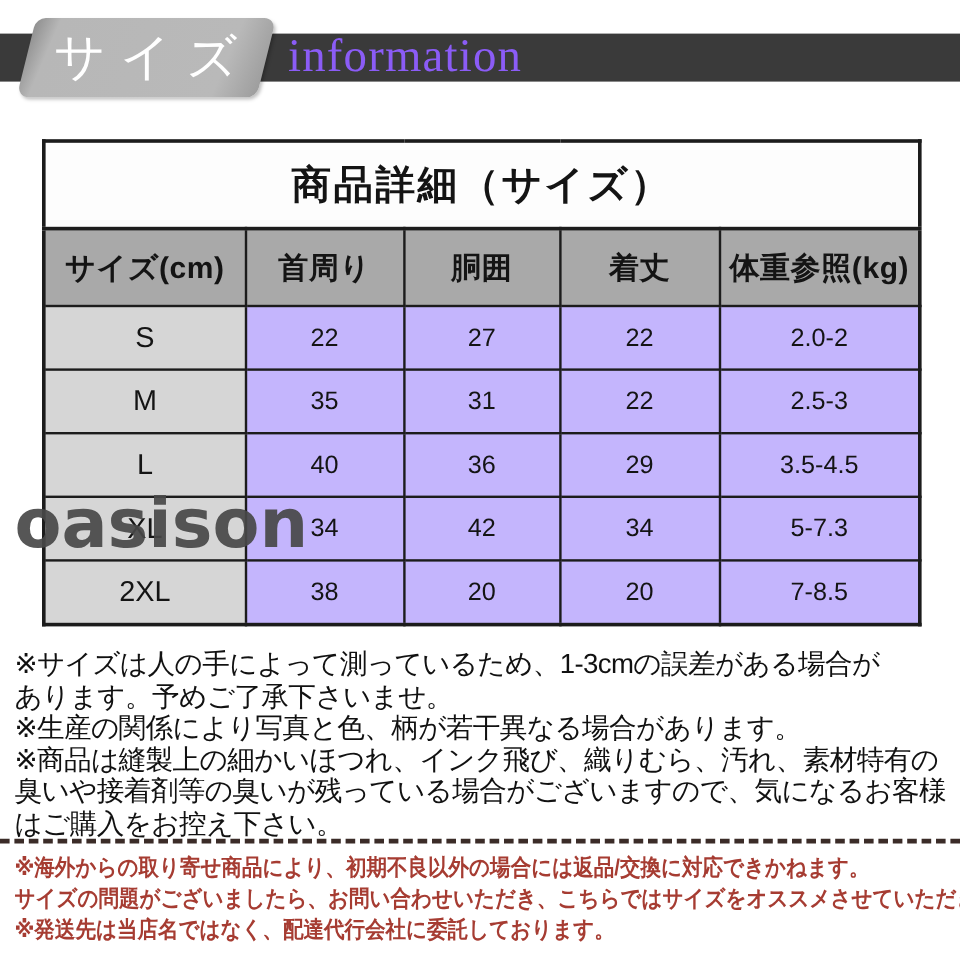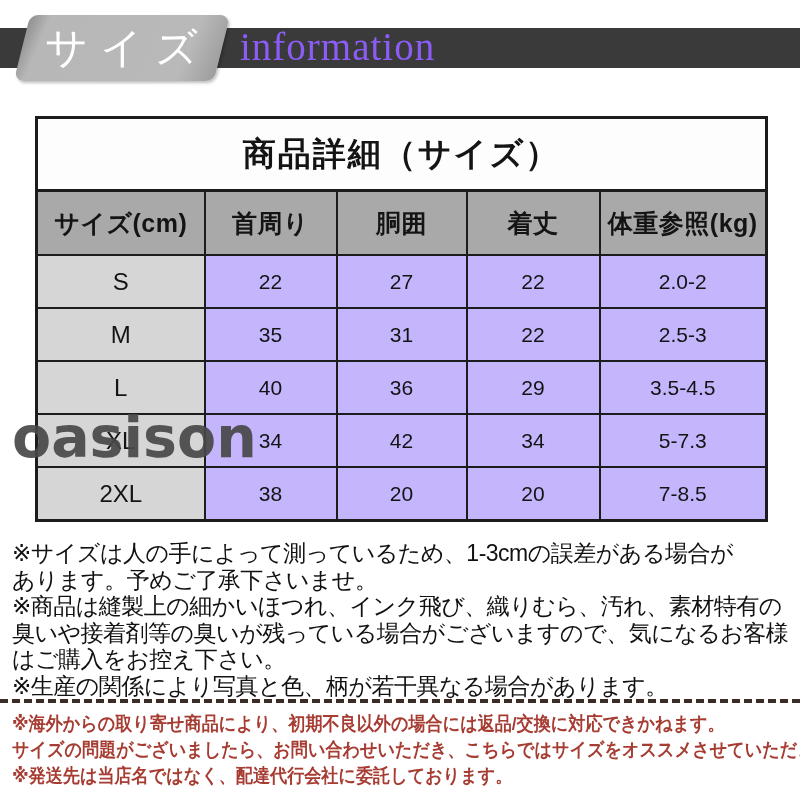--- a/index.html
+++ b/index.html
@@ -143,24 +143,24 @@
           <td>7-8.5</td>
         </tr>
       </tbody>
   </table>
 
   <div class="watermark">oasison</div>
 
   <div class="notes">
     <div class="note-line">※サイズは人の手によって測っているため、1-3cmの誤差がある場合が
 あります。予めご了承下さいませ。</div>
+    <div class="note-line">※生産の関係により写真と色、柄が若干異なる場合があります。</div>
     <div class="note-line">※商品は縫製上の細かいほつれ、インク飛び、織りむら、汚れ、素材特有の
 臭いや接着剤等の臭いが残っている場合がございますので、気になるお客様
 はご購入をお控え下さい。</div>
-    <div class="note-line">※生産の関係により写真と色、柄が若干異なる場合があります。</div>
   </div>
 
   <div class="divider-dashed"></div>
 
   <div class="red-notes">
     <div class="red-line">※海外からの取り寄せ商品により、初期不良以外の場合には返品/交換に対応できかねます。</div>
     <div class="red-line">サイズの問題がございましたら、お問い合わせいただき、こちらではサイズをオススメさせていただきます。</div>
     <div class="red-line">※発送先は当店名ではなく、配達代行会社に委託しております。</div>
   </div>
 

